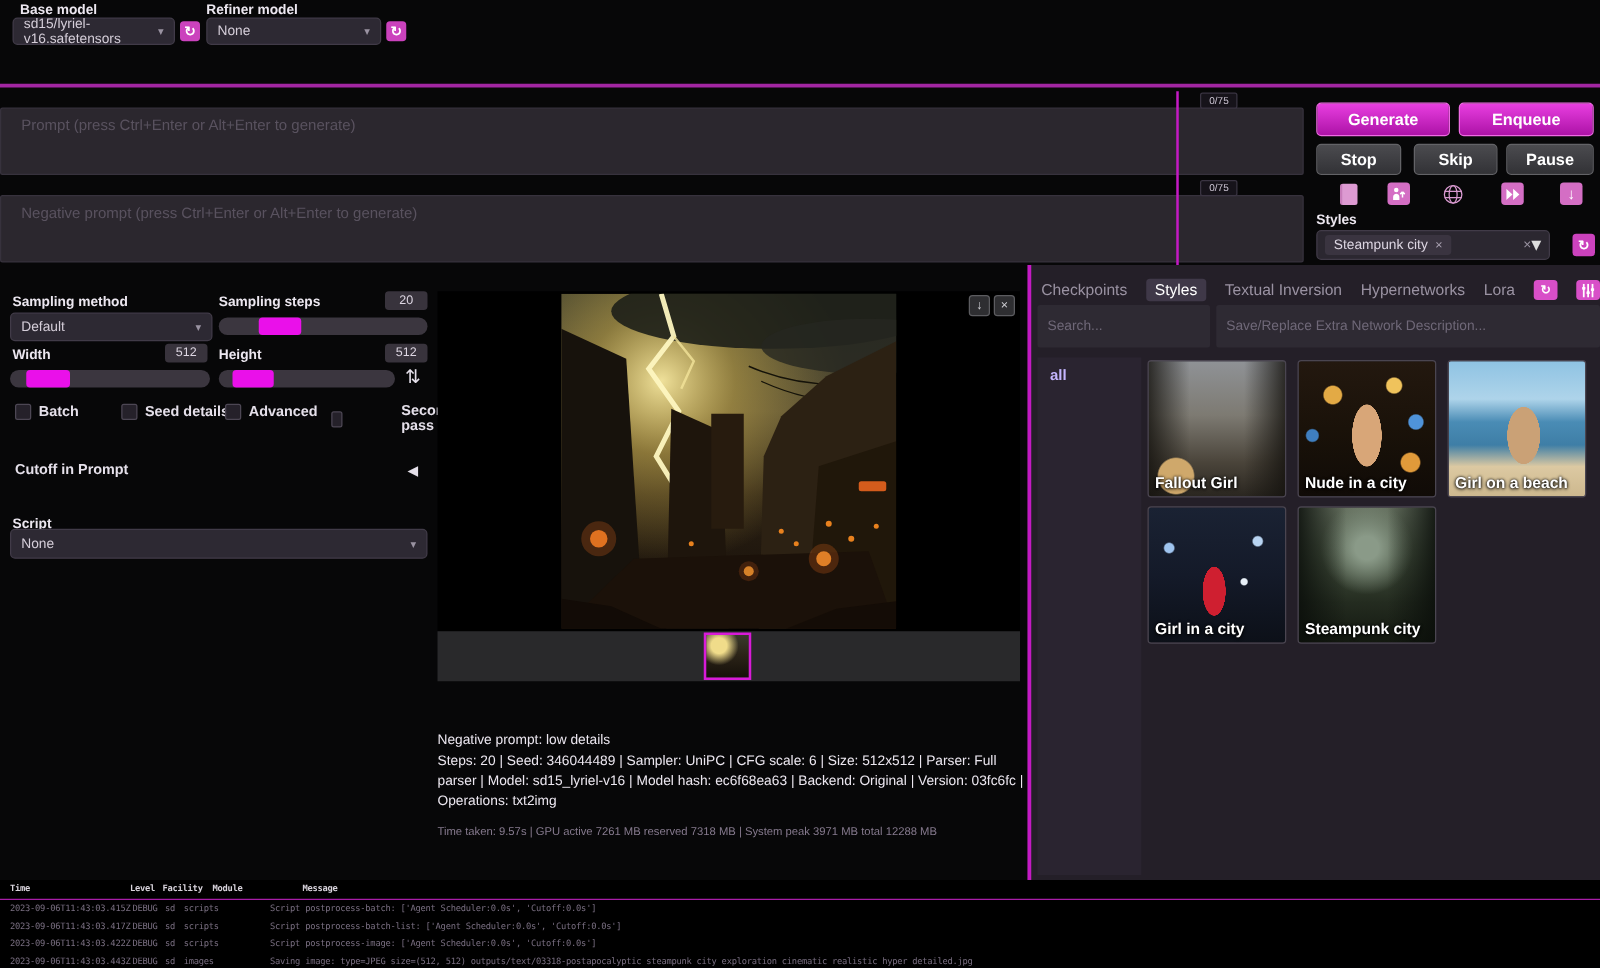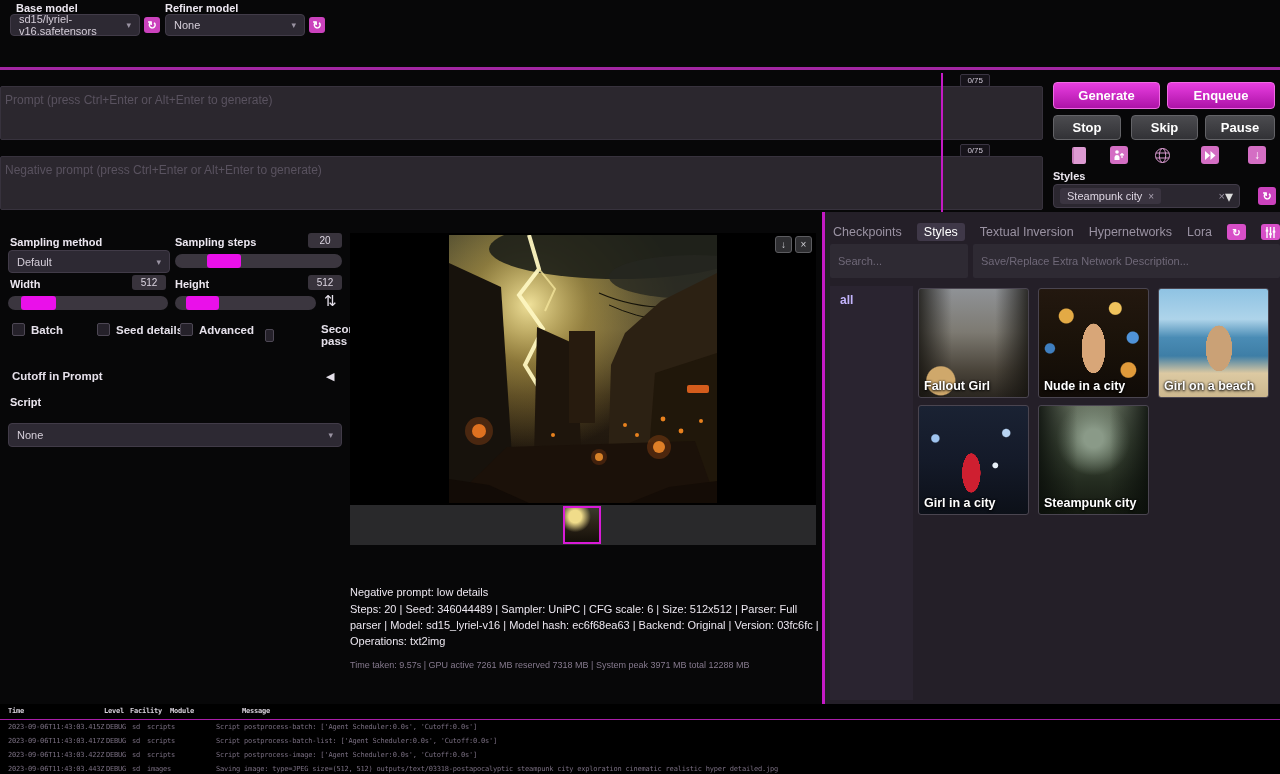--- a/index.html
+++ b/index.html
@@ -14,21 +14,21 @@
   .iconbtn-m { display:flex; align-items:center; justify-content:center; background:#cb42bd; border:none; border-radius:3px; color:#fff; font-size:11px; font-weight:bold; cursor:pointer; }
 
   
   .tabbar { position:absolute; left:0; top:44px; width:1280px; height:24px; display:flex; align-items:center; padding-left:8px; }
   .tab { font-size:13px; color:#8a8a90; padding:5px 16px; cursor:pointer; white-space:nowrap; }
   .tab.active { background:#2c2c2e; color:#fff; border-radius:3px 3px 0 0; }
   .tab-underline { position:absolute; left:0; top:67px; width:1280px; height:3px; background:#a226a2; }
 
   
   .prompt-wrap { position:absolute; left:0; width:1043px; }
-  .prompt-wrap textarea { width:1043px; height:54px; background:#2b272e; border:1px solid #37323d; border-radius:2px; resize:none; color:#ddd6e2; font-family:"Liberation Sans",sans-serif; font-size:12px; padding:6px 4px; outline:none; }
+  .prompt-wrap textarea { width:1043px; height:54px; background:#2b272e; border:1px solid #37323d; border-radius:2px; resize:none; color:#ddd6e2; font-family:"Liberation Sans",sans-serif; font-size:12px; padding:6px 16px; outline:none; }
   .prompt-wrap textarea::placeholder { color:#59525f; }
   .counter { position:absolute; top:-12px; right:53px; background:#16131a; border:1px solid #3a3442; border-radius:2px; color:#cfc8d6; font-size:8px; padding:1px 6px; }
   .vdivider { position:absolute; left:941px; top:73px; width:2px; height:139px; background:#c41ac4; }
 
   
   .btn-m { position:absolute; display:flex; align-items:center; justify-content:center; background:linear-gradient(180deg,#e83ee0,#ad13a7); border:1px solid #f06ae4; border-radius:4px; color:#fff; font-size:13px; font-weight:bold; cursor:pointer; }
   .btn-g { position:absolute; display:flex; align-items:center; justify-content:center; background:linear-gradient(180deg,#4b4b4f,#323236); border:1px solid #636367; border-radius:4px; color:#fff; font-size:13px; font-weight:bold; cursor:pointer; }
   .mini-ic { position:absolute; width:18px; height:18px; display:flex; align-items:center; justify-content:center; cursor:pointer; }
   .mini-box { background:#d46ec4; border-radius:3px; color:#fff; font-weight:bold; font-size:12px; }
   .styles-label { position:absolute; font-size:11px; font-weight:bold; color:#ece7f0; }
@@ -232,21 +232,21 @@
         <span class="cblabel">Advanced</span>
       </div>
     <div class="cbrow" style="left:257px;top:90px;gap:47px;">
         <span class="cbox"></span>
         <span class="cblabel">Second pass</span>
       </div>
 
     <div style="position:absolute;left:4px;top:137px;" class="accordion-label">Cutoff in Prompt</div>
     <div class="acc-arrow" style="left:318px;top:137px;">◀</div>
 
-    <div class="plabel" style="left:2px;top:163px;">Script</div>
+    <div class="plabel" style="left:2px;top:180px;">Script</div>
     <div class="dd" style="position:absolute;left:0;top:190px;width:334px;height:24px;">
       <span>None</span>
       <span class="caret">▾</span>
     </div>
   </div>
 
   <div class="viewer">
     <svg width="268" height="268" viewBox="0 0 268 268" style="position:absolute;left:99px;top:2px;">
       <defs>
         <linearGradient id="sky" x1="0" y1="0" x2="0" y2="1">

